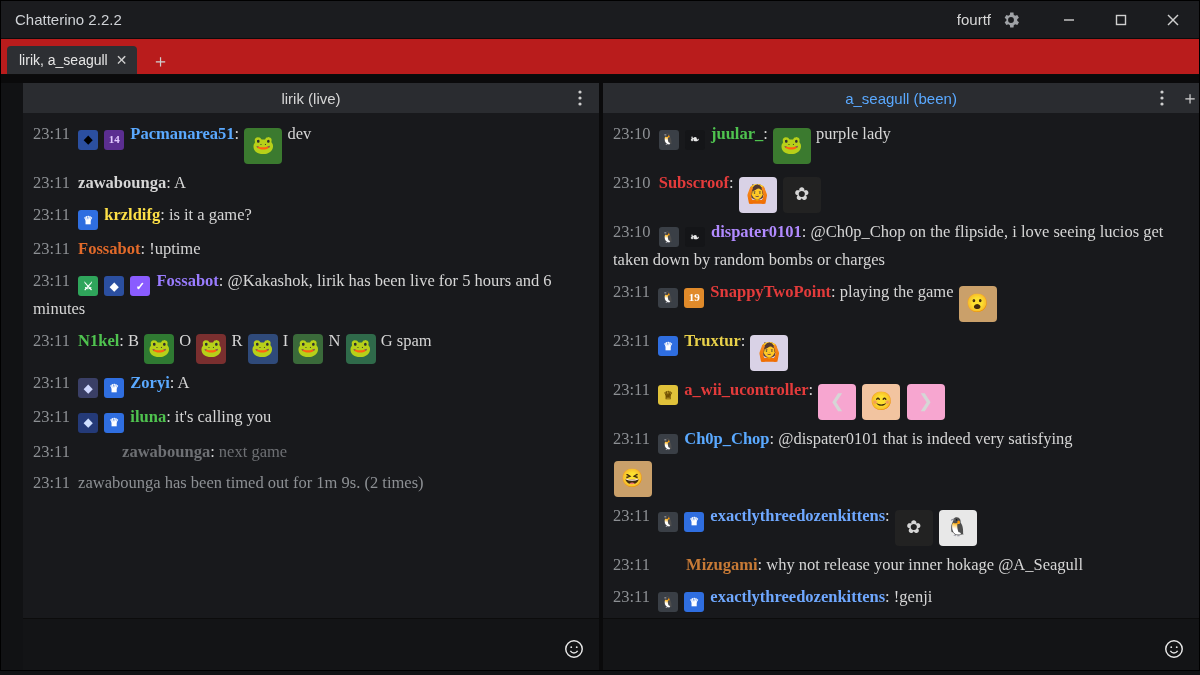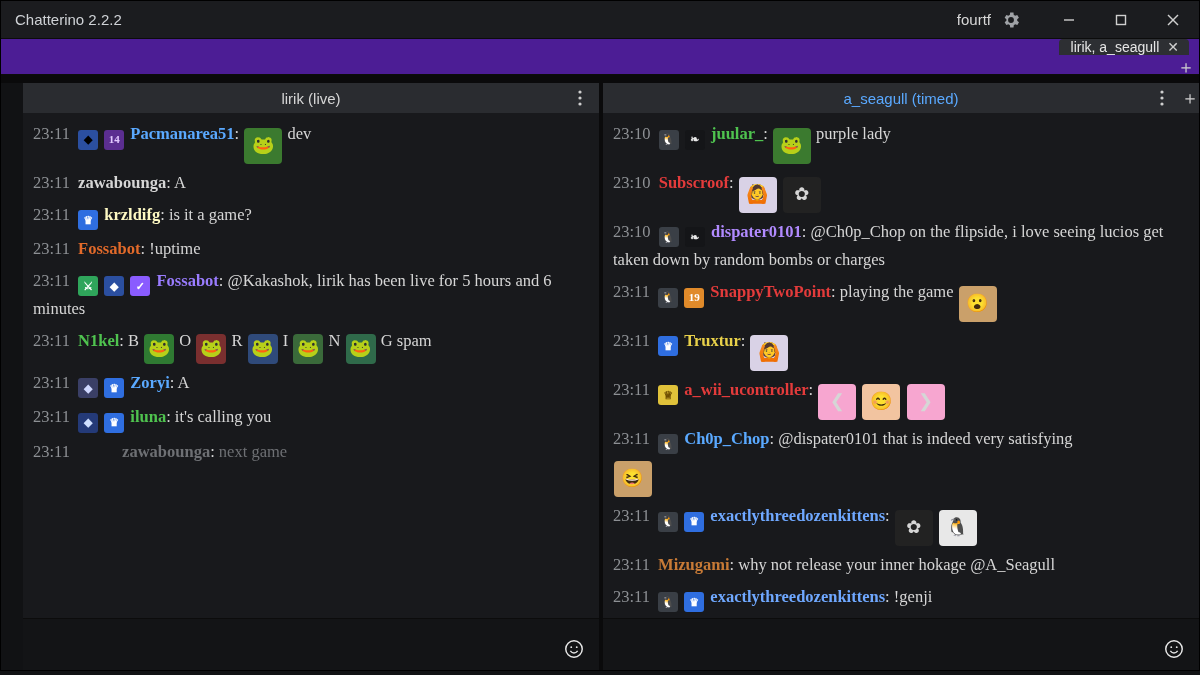--- a/index.html
+++ b/index.html
@@ -25,25 +25,24 @@
   }
   .titlebar .title { color: #cfd2d6; font-size: 15px; }
   .titlebar .right { display: flex; align-items: center; height: 100%; }
   .titlebar .user { color: #d8d8d8; font-size: 15px; margin-right: 10px; }
   .gear-icon { width: 20px; height: 20px; margin-right: 22px; display:inline-flex; align-items:center; justify-content:center;}
   .winbtn { width: 52px; height: 100%; display:flex; align-items:center; justify-content:center; color:#cfcfcf; font-size:14px;}
   .winbtn svg { stroke:#cfcfcf; }
   
   .tabsrow {
     height: 36px;
-    background: #4c1d95;
+    background: #b91c1c;
     display: flex; align-items: flex-end;
-    padding-left: 22px;
+    padding-left: 6px;
     border-bottom: 1px solid #0c0c0c;
-    flex-direction: column;
   }
   .tab {
     display:flex; align-items:center;
     height: 28px;
     padding: 0 10px 0 12px;
     background: #2d2f33;
     border-radius: 4px 4px 0 0;
     color: #e6e6e6;
     font-size: 14px;
     margin-right: 10px;
@@ -172,64 +171,65 @@
           <svg width="4" height="16" fill="#cfcfcf">
               <circle cx="2" cy="2" r="1.6"></circle>
               <circle cx="2" cy="8" r="1.6"></circle>
               <circle cx="2" cy="14" r="1.6"></circle>
             </svg>
         </div>
       </div>
       <div class="chat" id="chat-left">
           <div class="msg"><span class="ts">23:11</span> <span class="badge" style="background: rgb(43, 79, 160); color: rgb(0, 0, 0); display: inline-flex; align-items: center; justify-content: center; font-size: 11px; font-weight: 700;">◆</span> <span class="badge" style="background: rgb(91, 46, 145); color: rgb(226, 201, 255); display: inline-flex; align-items: center; justify-content: center; font-size: 11px; font-weight: 700;">14</span> <span class="mu" style="color: rgb(90, 169, 255);">Pacmanarea51</span><span class="colon">: </span><span class="emote big" style="background: rgb(59, 122, 47);">🐸</span> <span>dev</span></div>
           <div class="msg"><span class="ts">23:11</span> <span class="mu" style="color: rgb(214, 214, 214);">zawabounga</span><span class="colon">: </span><span>A</span></div>
-          <div class="msg"><span class="ts">23:11</span> <span class="badge" style="background: rgb(47, 110, 224); color: rgb(255, 255, 255); display: inline-flex; align-items: center; justify-content: center; font-size: 11px; font-weight: 700;">♛</span> <span class="mu" style="color: #fef9c3;">krzldifg</span><span class="colon">: </span><span>is it a game?</span></div>
+          <div class="msg"><span class="ts">23:11</span> <span class="badge" style="background: rgb(47, 110, 224); color: rgb(255, 255, 255); display: inline-flex; align-items: center; justify-content: center; font-size: 11px; font-weight: 700;">♛</span> <span class="mu" style="color: #fde047;">krzldifg</span><span class="colon">: </span><span>is it a game?</span></div>
           <div class="msg"><span class="ts">23:11</span> <span class="mu" style="color: rgb(226, 106, 42);">Fossabot</span><span class="colon">: </span><span>!uptime</span></div>
           <div class="msg"><span class="ts">23:11</span> <span class="badge" style="background: rgb(47, 165, 91); color: rgb(255, 255, 255); display: inline-flex; align-items: center; justify-content: center; font-size: 11px; font-weight: 700;">⚔</span> <span class="badge" style="background: rgb(43, 79, 160); color: rgb(255, 255, 255); display: inline-flex; align-items: center; justify-content: center; font-size: 11px; font-weight: 700;">◆</span> <span class="badge" style="background: rgb(138, 92, 255); color: rgb(255, 255, 255); display: inline-flex; align-items: center; justify-content: center; font-size: 11px; font-weight: 700;">✓</span> <span class="mu" style="color: rgb(154, 124, 255);">Fossabot</span><span class="colon">: </span><span>@Kakashok, lirik has been live for 5 hours and 6 minutes</span></div>
           <div class="msg"><span class="ts">23:11</span> <span class="mu" style="color: rgb(79, 195, 79);">N1kel</span><span class="colon">: </span><span>B</span> <span class="emote" style="background: rgb(47, 122, 50);">🐸</span> <span>O</span> <span class="emote" style="background: rgb(122, 47, 47);">🐸</span> <span>R</span> <span class="emote" style="background: rgb(47, 74, 122);">🐸</span> <span>I</span> <span class="emote" style="background: rgb(58, 106, 58);">🐸</span> <span>N</span> <span class="emote" style="background: rgb(47, 106, 74);">🐸</span> <span>G spam</span></div>
           <div class="msg"><span class="ts">23:11</span> <span class="badge" style="background: rgb(58, 63, 102); color: rgb(207, 216, 255); display: inline-flex; align-items: center; justify-content: center; font-size: 11px; font-weight: 700;">◆</span> <span class="badge" style="background: rgb(47, 110, 224); color: rgb(255, 255, 255); display: inline-flex; align-items: center; justify-content: center; font-size: 11px; font-weight: 700;">♛</span> <span class="mu" style="color: rgb(90, 169, 255);">Zoryi</span><span class="colon">: </span><span>A</span></div>
           <div class="msg"><span class="ts">23:11</span> <span class="badge" style="background: rgb(36, 58, 120); color: rgb(207, 224, 255); display: inline-flex; align-items: center; justify-content: center; font-size: 11px; font-weight: 700;">◆</span> <span class="badge" style="background: rgb(47, 110, 224); color: rgb(255, 255, 255); display: inline-flex; align-items: center; justify-content: center; font-size: 11px; font-weight: 700;">♛</span> <span class="mu" style="color: rgb(79, 195, 79);">iluna</span><span class="colon">: </span><span>it's calling you</span></div>
           <div class="msg faded"><span class="ts">23:11</span> <span class="mu" style="color: rgb(181, 106, 40); margin-left: 44px;">zawabounga</span><span class="colon">: </span><span>next game</span></div>
+          <div class="msg"><span class="ts">23:11</span> <span style="color: rgb(141, 144, 148);">zawabounga has been timed out for 1m 9s. (2 times)</span></div>
         </div>
       <div class="inputarea">
         <span class="smile-icon">
           <svg width="22" height="22" viewBox="0 0 24 24" fill="none" stroke="#e6e6e6" stroke-width="1.6">
               <circle cx="12" cy="12" r="9"></circle>
               <circle cx="9" cy="10" r="1" fill="#e6e6e6" stroke="none"></circle>
               <circle cx="15" cy="10" r="1" fill="#e6e6e6" stroke="none"></circle>
               <path d="M8 14c1.2 1.6 2.6 2.4 4 2.4s2.8-.8 4-2.4"></path>
             </svg>
         </span>
       </div>
     </div>
 
     <div class="divider"></div>
 
     <div class="split right">
       <div class="split-header right-h">
-        <span>a_seagull (timed)</span>
+        <span>a_seagull (been)</span>
         <div class="split-menu">
           <svg width="4" height="16" fill="#cfcfcf">
               <circle cx="2" cy="2" r="1.6"></circle>
               <circle cx="2" cy="8" r="1.6"></circle>
               <circle cx="2" cy="14" r="1.6"></circle>
             </svg>
         </div>
         <div class="split-add">＋</div>
       </div>
       <div class="chat" id="chat-right">
           <div class="msg"><span class="ts">23:10</span> <span class="badge" style="background: rgb(58, 63, 70); color: rgb(255, 255, 255); display: inline-flex; align-items: center; justify-content: center; font-size: 11px; font-weight: 700;">🐧</span> <span class="badge" style="background: rgb(20, 21, 24); color: rgb(232, 232, 232); display: inline-flex; align-items: center; justify-content: center; font-size: 11px; font-weight: 700;">❧</span> <span class="mu" style="color: rgb(79, 195, 79);">juular_</span><span class="colon">: </span><span class="emote big" style="background: rgb(59, 122, 47);">🐸</span> <span>purple lady</span></div>
           <div class="msg"><span class="ts">23:10</span> <span class="mu" style="color: rgb(227, 59, 59);">Subscroof</span><span class="colon">: </span> <span class="emote big" style="background: rgb(217, 210, 230);">🙆</span> <span class="emote big" style="background: rgb(34, 34, 34);">✿</span></div>
           <div class="msg"><span class="ts">23:10</span> <span class="badge" style="background: rgb(58, 63, 70); color: rgb(255, 255, 255); display: inline-flex; align-items: center; justify-content: center; font-size: 11px; font-weight: 700;">🐧</span> <span class="badge" style="background: rgb(20, 21, 24); color: rgb(232, 232, 232); display: inline-flex; align-items: center; justify-content: center; font-size: 11px; font-weight: 700;">❧</span> <span class="mu" style="color: rgb(177, 138, 255);">dispater0101</span><span class="colon">: </span><span>@Ch0p_Chop on the flipside, i love seeing lucios get taken down by random bombs or charges</span></div>
           <div class="msg"><span class="ts">23:11</span> <span class="badge" style="background: rgb(58, 63, 70); color: rgb(255, 255, 255); display: inline-flex; align-items: center; justify-content: center; font-size: 11px; font-weight: 700;">🐧</span> <span class="badge" style="background: rgb(224, 138, 42); color: rgb(255, 255, 255); display: inline-flex; align-items: center; justify-content: center; font-size: 11px; font-weight: 700;">19</span> <span class="mu" style="color: rgb(227, 59, 59);">SnappyTwoPoint</span><span class="colon">: </span><span>playing the game</span> <span class="emote big" style="background: rgb(202, 160, 106);">😮</span></div>
           <div class="msg"><span class="ts">23:11</span> <span class="badge" style="background: rgb(47, 110, 224); color: rgb(255, 255, 255); display: inline-flex; align-items: center; justify-content: center; font-size: 11px; font-weight: 700;">♛</span> <span class="mu" style="color: rgb(232, 209, 74);">Truxtur</span><span class="colon">: </span> <span class="emote big" style="background: rgb(217, 210, 230);">🙆</span></div>
           <div class="msg"><span class="ts">23:11</span> <span class="badge" style="background: rgb(224, 194, 58); color: rgb(106, 74, 0); display: inline-flex; align-items: center; justify-content: center; font-size: 11px; font-weight: 700;">♕</span> <span class="mu" style="color: rgb(227, 59, 59);">a_wii_ucontroller</span><span class="colon">: </span> <span class="emote big" style="background: rgb(247, 166, 208);">❮</span> <span class="emote big" style="background: rgb(242, 196, 160);">😊</span> <span class="emote big" style="background: rgb(247, 166, 208);">❯</span></div>
           <div class="msg"><span class="ts">23:11</span> <span class="badge" style="background: rgb(58, 63, 70); color: rgb(255, 255, 255); display: inline-flex; align-items: center; justify-content: center; font-size: 11px; font-weight: 700;">🐧</span> <span class="mu" style="color: rgb(90, 169, 255);">Ch0p_Chop</span><span class="colon">: </span><span>@dispater0101 that is indeed very satisfying</span><br><span class="emote big" style="background: rgb(202, 160, 106);">😆</span></div>
           <div class="msg"><span class="ts">23:11</span> <span class="badge" style="background: rgb(58, 63, 70); color: rgb(255, 255, 255); display: inline-flex; align-items: center; justify-content: center; font-size: 11px; font-weight: 700;">🐧</span> <span class="badge" style="background: rgb(47, 110, 224); color: rgb(255, 255, 255); display: inline-flex; align-items: center; justify-content: center; font-size: 11px; font-weight: 700;">♛</span> <span class="mu" style="color: rgb(111, 168, 255);">exactlythreedozenkittens</span><span class="colon">: </span> <span class="emote big" style="background: rgb(34, 34, 34);">✿</span> <span class="emote big" style="background: rgb(232, 232, 232);">🐧</span></div>
-          <div class="msg"><span class="ts">23:11</span> <span class="mu" style="color: rgb(199, 122, 54);">Mizugami</span><span class="colon">: </span><span>why not release your inner hokage @A_Seagull</span></div>
+          <div class="msg"><span class="ts">23:11</span> <span class="mu" style="color: rgb(199, 122, 54); margin-left: 28px;">Mizugami</span><span class="colon">: </span><span>why not release your inner hokage @A_Seagull</span></div>
           <div class="msg"><span class="ts">23:11</span> <span class="badge" style="background: rgb(58, 63, 70); color: rgb(255, 255, 255); display: inline-flex; align-items: center; justify-content: center; font-size: 11px; font-weight: 700;">🐧</span> <span class="badge" style="background: rgb(47, 110, 224); color: rgb(255, 255, 255); display: inline-flex; align-items: center; justify-content: center; font-size: 11px; font-weight: 700;">♛</span> <span class="mu" style="color: rgb(111, 168, 255);">exactlythreedozenkittens</span><span class="colon">: </span><span>!genji</span></div>
         </div>
       <div class="inputarea">
         <span class="smile-icon">
           <svg width="22" height="22" viewBox="0 0 24 24" fill="none" stroke="#e6e6e6" stroke-width="1.6">
               <circle cx="12" cy="12" r="9"></circle>
               <circle cx="9" cy="10" r="1" fill="#e6e6e6" stroke="none"></circle>
               <circle cx="15" cy="10" r="1" fill="#e6e6e6" stroke="none"></circle>
               <path d="M8 14c1.2 1.6 2.6 2.4 4 2.4s2.8-.8 4-2.4"></path>
             </svg>

